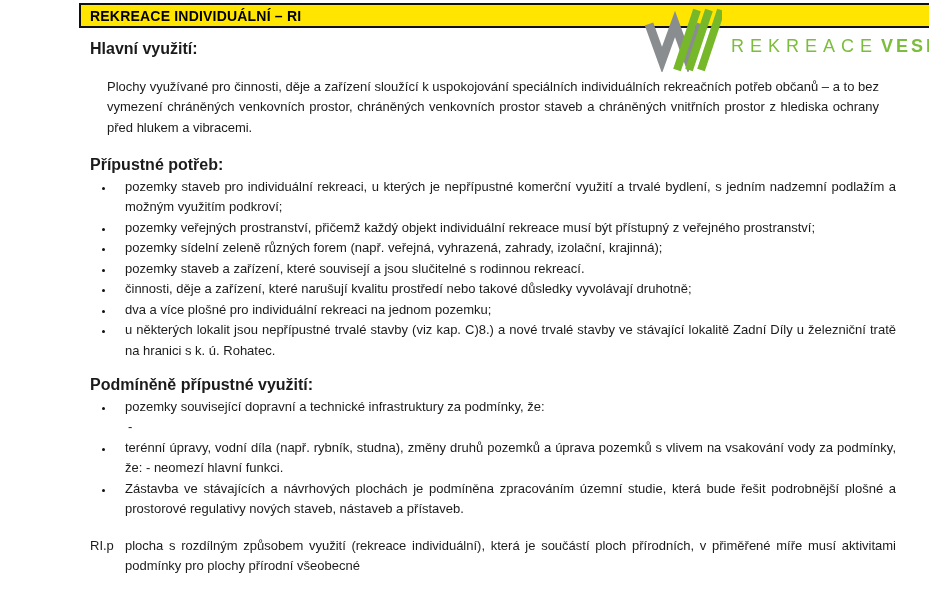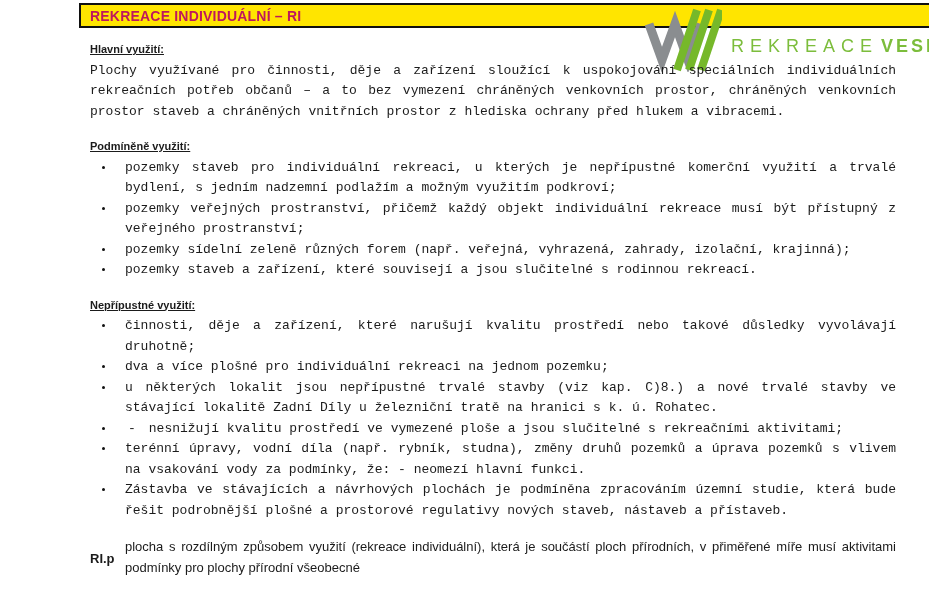--- a/index.html
+++ b/index.html
@@ -8,53 +8,53 @@
     font-family:"Liberation Sans", sans-serif; color:#1b1b1b; overflow:hidden;
   }
 
   
   .title-bar {
     position:absolute; top:3px; left:79px; right:-3px; height:21px;
     background:#ffe500; border:2px solid #101010; z-index:1;
     display:flex; align-items:center;
   }
   .title-bar .title {
-    font-weight:bold; font-size:14px; padding-left:9px; letter-spacing:0.2px; color:#be185d;
+    font-weight:bold; font-size:14px; padding-left:9px; letter-spacing:0.2px; color:#000000;
   }
 
   
   .logo { position:absolute; top:6px; left:644px; z-index:2; display:flex; gap:9px; }
   .logo-textwrap { margin-top:30px; }
   .brand { font-size:18px; color:#7cbd3c; white-space:nowrap; }
   .brand-light { letter-spacing:6px; font-weight:400; }
   .brand-bold { letter-spacing:3px; font-weight:700; margin-left:3px; }
   .tagline {
     font-size:7px; color:#8cc63f; margin-top:2px; text-align:right; padding-right:10px;
     letter-spacing:0.4px; opacity:0.95;
   }
 
   
   .content {
     position:absolute; left:90px; top:34px; width:806px; z-index:3;
     font-size:13px; line-height:20.5px;
   }
   .content h2 {
-    font-size:11px; font-weight:700; text-decoration:underline;
+    font-size:16px; font-weight:700; 
     margin:14px 0 1px 0;
   }
   .content section:first-child h2 { margin-top:5px; }
-  .content p { margin:0; text-align:justify;font-family:Liberation Mono, monospace; }
+  .content p { margin:17px; text-align:justify; }
   .content ul { margin:0; padding-left:25px; list-style:disc; }
-  .content li { text-align:justify; padding-left:10px;font-family:Liberation Mono, monospace; }
+  .content li { text-align:justify; padding-left:10px; }
   .content li::marker { font-size:11px; color:#111; }
   .sub-item { display:flex; text-align:left; margin-left:3px; }
   .sub-item .dash { flex:0 0 auto; margin-right:13px; }
 
   .footnote { display:flex; margin-top:16px; }
-  .fn-label { flex:0 0 35px; font-weight:700;margin-top:12px; }
+  .fn-label { flex:0 0 35px; font-weight:400; }
   .fn-text { flex:1; text-align:justify; }
 </style>
 </head>
 <body>
 
 <div class="page">
 
   <div class="title-bar">
     <span class="title">REKREACE INDIVIDUÁLNÍ – RI</span>
   </div>
@@ -75,44 +75,44 @@
   </div>
 
   <div class="content">
 
     <section>
       <h2>Hlavní využití:</h2>
       <p>Plochy využívané pro činnosti, děje a zařízení sloužící k uspokojování speciálních individuálních rekreačních potřeb občanů – a to bez vymezení chráněných venkovních prostor, chráněných venkovních prostor staveb a chráněných vnitřních prostor z hlediska ochrany před hlukem a vibracemi.</p>
     </section>
 
     <section>
-      <h2>Podmíněně využití:</h2>
+      <h2>Přípustné potřeb:</h2>
       <ul>
         <li>pozemky staveb pro individuální rekreaci, u kterých je nepřípustné komerční využití a trvalé bydlení, s jedním nadzemní podlažím a možným využitím podkroví;</li>
         <li>pozemky veřejných prostranství, přičemž každý objekt individuální rekreace musí být přístupný z veřejného prostranství;</li>
         <li>pozemky sídelní zeleně různých forem (např. veřejná, vyhrazená, zahrady, izolační, krajinná);</li>
         <li>pozemky staveb a zařízení, které souvisejí a jsou slučitelné s rodinnou rekreací.</li>
       </ul>
     </section>
 
     <section>
-      <h2>Nepřípustné využití:</h2>
       <ul>
         <li>činnosti, děje a zařízení, které narušují kvalitu prostředí nebo takové důsledky vyvolávají druhotně;</li>
         <li>dva a více plošné pro individuální rekreaci na jednom pozemku;</li>
         <li>u některých lokalit jsou nepřípustné trvalé stavby (viz kap. C)8.) a nové trvalé stavby ve stávající lokalitě Zadní Díly u železniční tratě na hranici s k. ú. Rohatec.</li>
       </ul>
     </section>
 
     <section>
+      <h2>Podmíněně přípustné využití:</h2>
       <ul>
         <li>
+          <span>pozemky související dopravní a technické infrastruktury za podmínky, že:</span>
           <div class="sub-item">
             <span class="dash">-</span>
-            <span>nesnižují kvalitu prostředí ve vymezené ploše a jsou slučitelné s rekreačními aktivitami;</span>
           </div>
         </li>
         <li>terénní úpravy, vodní díla (např. rybník, studna), změny druhů pozemků a úprava pozemků s vlivem na vsakování vody za podmínky, že: - neomezí hlavní funkci.</li>
         <li>Zástavba ve stávajících a návrhových plochách je podmíněna zpracováním územní studie, která bude řešit podrobnější plošné a prostorové regulativy nových staveb, nástaveb a přístaveb.</li>
       </ul>
     </section>
 
     <div class="footnote">
       <span class="fn-label">RI.p</span>
       <span class="fn-text">plocha s rozdílným způsobem využití (rekreace individuální), která je součástí ploch přírodních, v přiměřené míře musí aktivitami podmínky pro plochy přírodní všeobecné</span>

